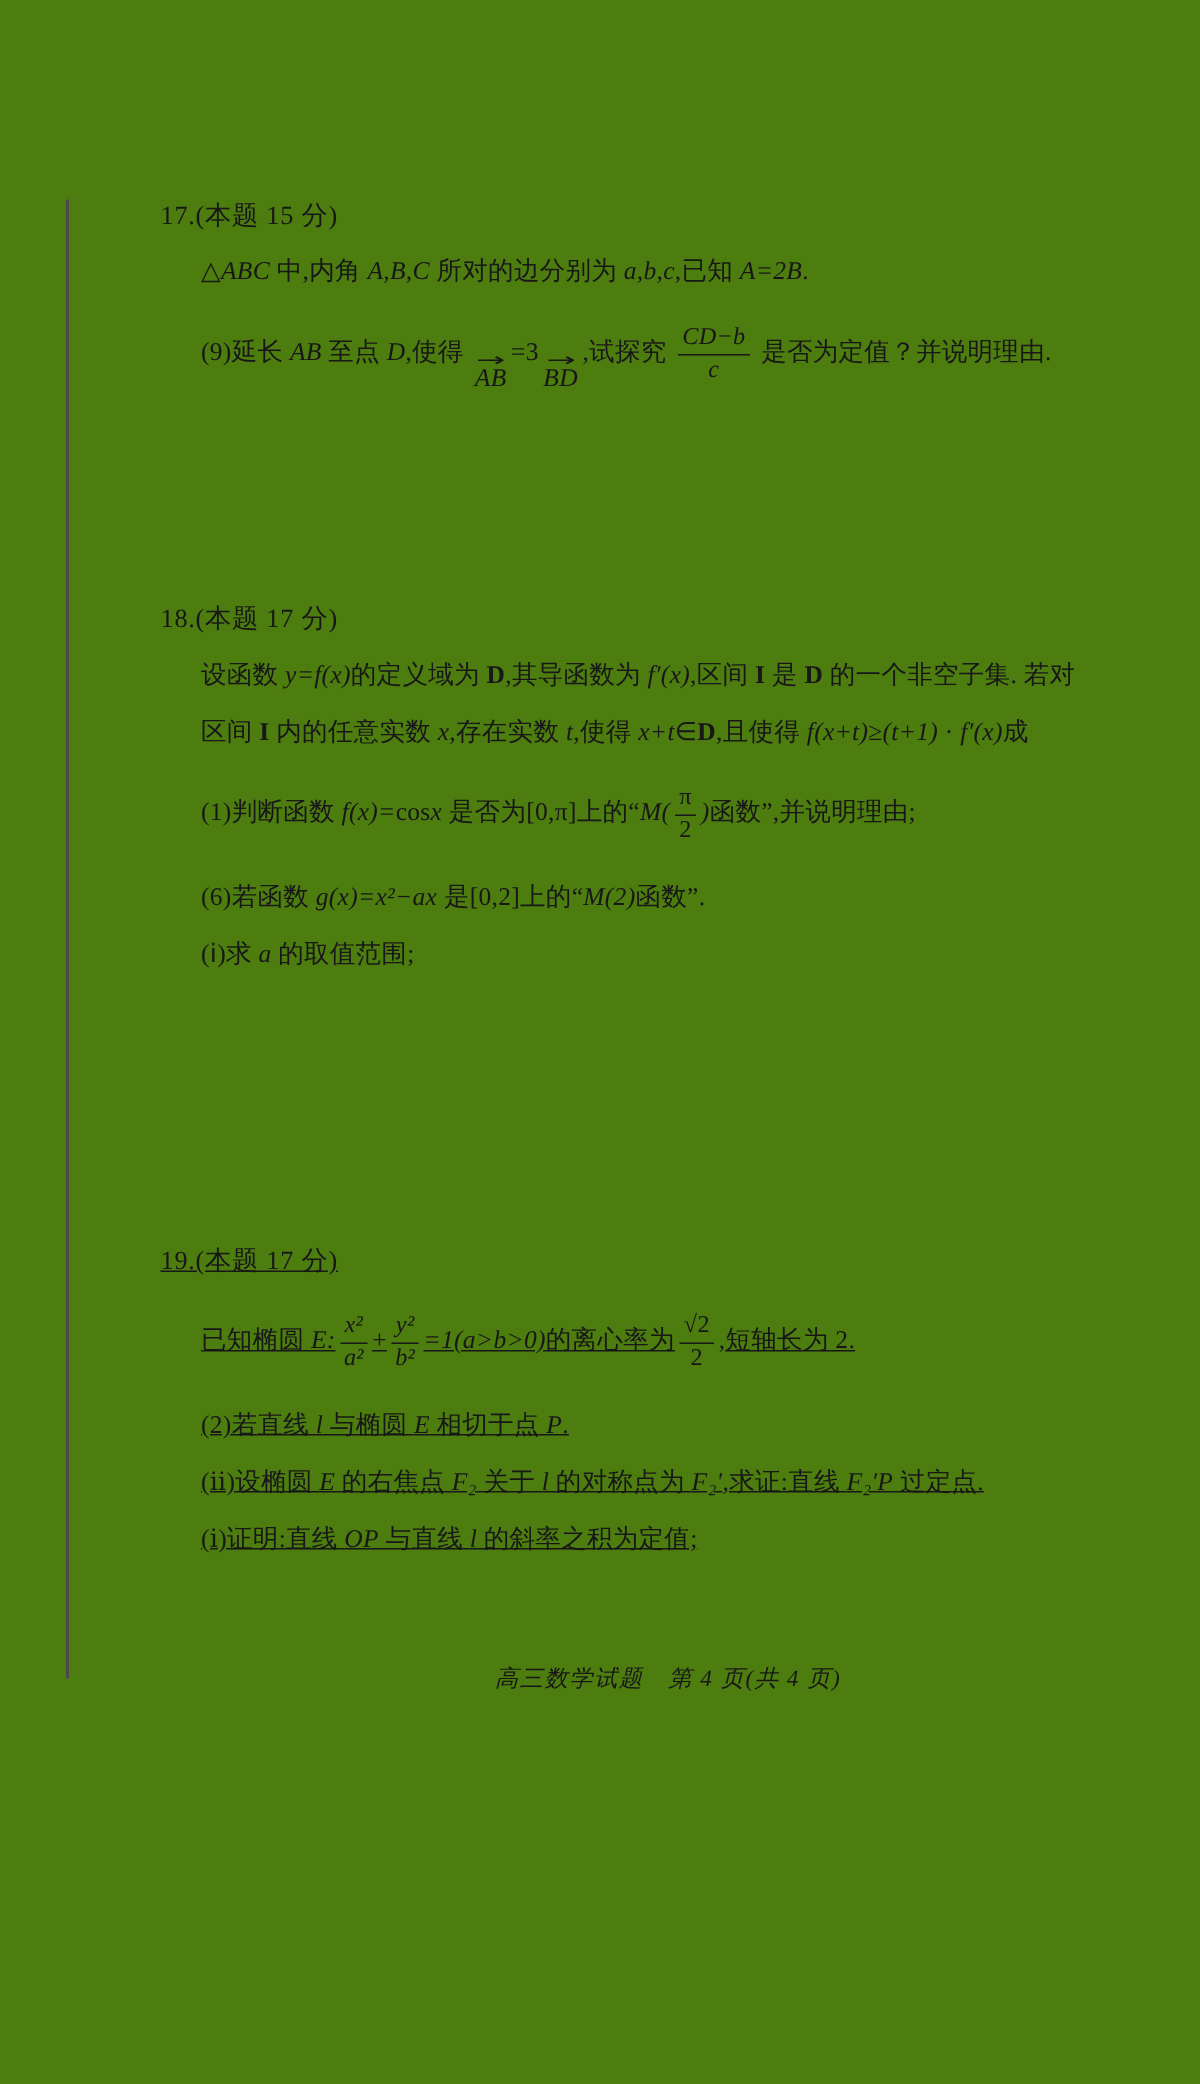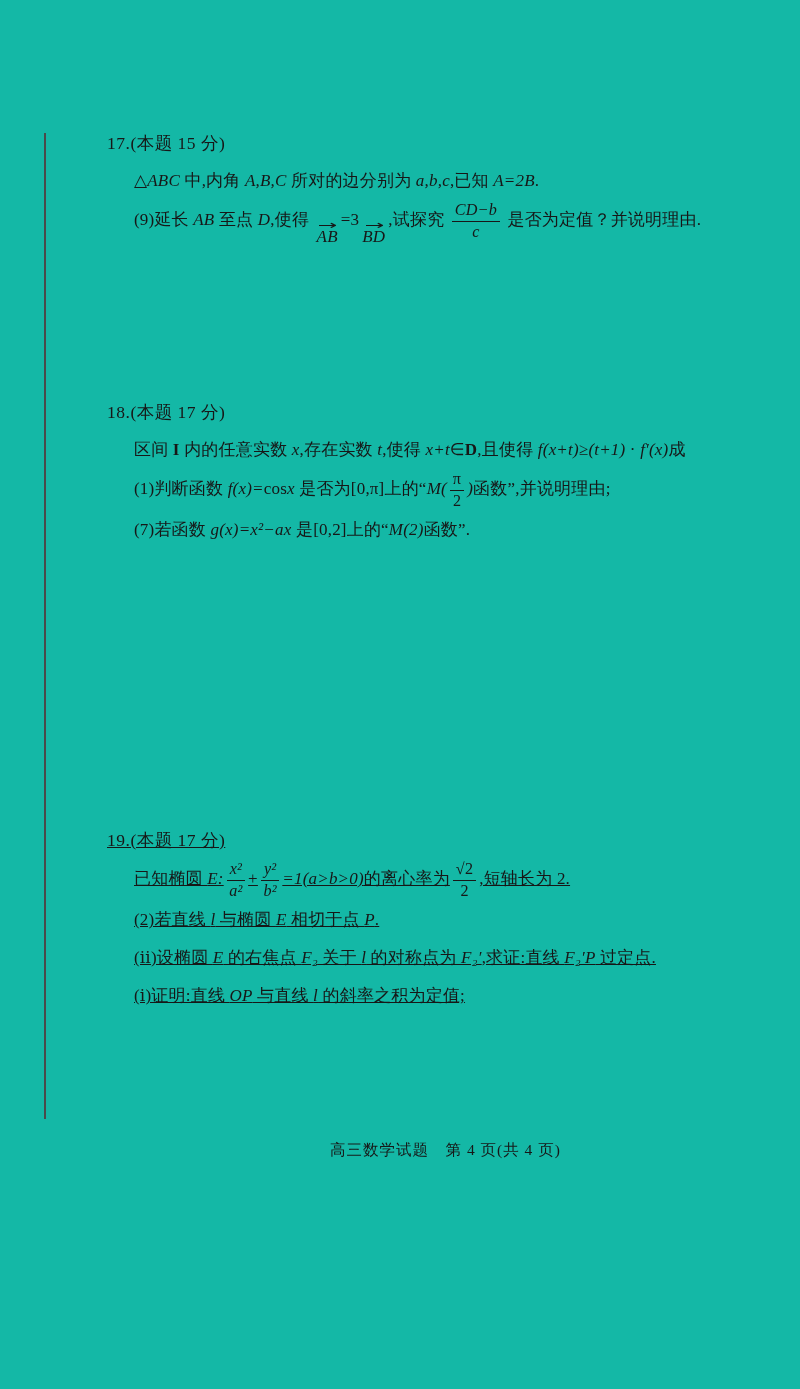--- a/index.html
+++ b/index.html
@@ -1,20 +1,20 @@
 <!DOCTYPE html>
 <html><head>
 <meta charset="utf-8">
 <style>
   html,body { margin:0; padding:0; background:#e8e8e8; }
   .page {
     position:relative;
     width:800px; height:1389px;
     margin:0 auto;
-    background:#14b8a6;
+    background:#4d7c0f;
     color:#171717;
     font-family:"Liberation Serif","DejaVu Serif",serif;
     font-size:17px;
     overflow:hidden;
   }
   .vrule {
     position:absolute;
     left:44px; top:133px;
     width:2px; height:986px;
     background:#4a4a4a;
@@ -36,21 +36,21 @@
     letter-spacing:0.2px;
   }
   .m { font-style:italic; }
   .bold { font-weight:700; }
   .frac {
     display:inline-flex;
     flex-direction:column;
     align-items:center;
     vertical-align:middle;
     line-height:1.15;
-    margin:1px 3px;
+    margin:16px 3px;
     font-size:0.95em;
   }
   .frac .num { border-bottom:1.4px solid #171717; padding:0 3px 1px 3px; }
   .frac .den { padding-top:1px; }
   .vec {
     display:inline-flex;
     flex-direction:column;
     align-items:center;
     vertical-align:-4px;
     line-height:1;
@@ -59,24 +59,25 @@
   .vec .arr {
     font-family:"DejaVu Sans","Liberation Sans",sans-serif;
     font-size:0.72em;
     height:0.72em;
     transform:scaleX(1.9);
     transform-origin:center;
   }
   .vec .base { font-style:italic; }
   .footer {
     position:absolute;
-    left:330px; top:1140px;
+    left:330px; top:1109px;
     font-size:15.5px;
     letter-spacing:1px;
     white-space:nowrap;
+    font-style:italic;
   }
 </style>
 </head>
 <body>
 
 <div class="page">
   <div class="vrule"></div>
 
   <section class="problem" id="p17">
     <div class="phead">17.(本题 15 分)</div>
@@ -91,26 +92,28 @@
           </span><span class="">,试探究 </span><span class="frac">
             <span class="num"><span class="m">CD−b</span></span>
             <span class="den"><span class="m">c</span></span>
           </span><span class=""> 是否为定值？并说明理由.</span></div>
       </div>
   </section>
 
   <section class="problem" id="p18">
     <div class="phead">18.(本题 17 分)</div>
     <div class="pbody">
+        <div class="line"><span class="">设函数 </span><span class="m">y=f(x)</span><span class="">的定义域为 </span><span class="bold">D</span><span class="">,其导函数为 </span><span class="m">f′(x)</span><span class="">,区间 </span><span class="bold">I</span><span class=""> 是 </span><span class="bold">D</span><span class=""> 的一个非空子集. 若对</span></div>
         <div class="line"><span class="">区间 </span><span class="bold">I</span><span class=""> 内的任意实数 </span><span class="m">x</span><span class="">,存在实数 </span><span class="m">t</span><span class="">,使得 </span><span class="m">x+t</span><span class="">∈</span><span class="bold">D</span><span class="">,且使得 </span><span class="m">f(x+t)</span><span class="">≥</span><span class="m">(t+1)</span><span class=""> · </span><span class="m">f′(x)</span><span class="">成</span></div>
         <div class="line"><span class="">(1)判断函数 </span><span class="m">f(x)=</span><span class="">cos</span><span class="m">x</span><span class=""> 是否为[0,π]上的“</span><span class="m">M(</span><span class="frac">
             <span class="num"><span class="">π</span></span>
             <span class="den"><span class="">2</span></span>
           </span><span class="m">)</span><span class="">函数”,并说明理由;</span></div>
-        <div class="line"><span class="">(7)若函数 </span><span class="m">g(x)=x²−ax</span><span class=""> 是[0,2]上的“</span><span class="m">M(2)</span><span class="">函数”.</span></div>
+        <div class="line"><span class="">(6)若函数 </span><span class="m">g(x)=x²−ax</span><span class=""> 是[0,2]上的“</span><span class="m">M(2)</span><span class="">函数”.</span></div>
+        <div class="line"><span class="">(ⅰ)求 </span><span class="m">a</span><span class=""> 的取值范围;</span></div>
       </div>
   </section>
 
   <section class="problem" id="p19">
     <div class="phead">19.(本题 17 分)</div>
     <div class="pbody">
         <div class="line"><span class="">已知椭圆 </span><span class="m">E:</span><span class="frac">
             <span class="num"><span class="m">x²</span></span>
             <span class="den"><span class="m">a²</span></span>
           </span><span class="">+</span><span class="frac">

